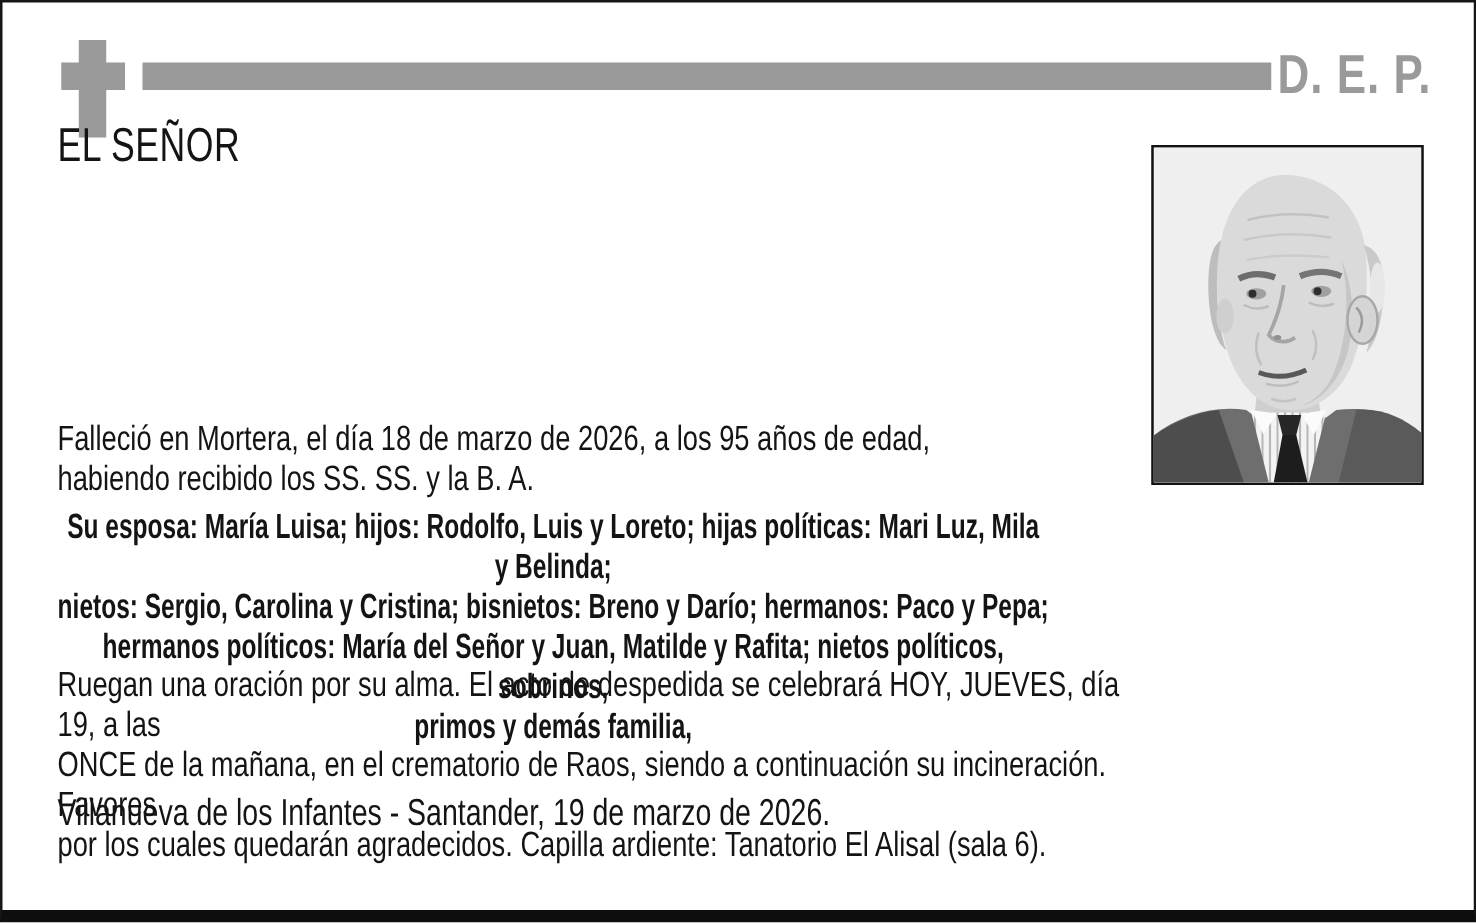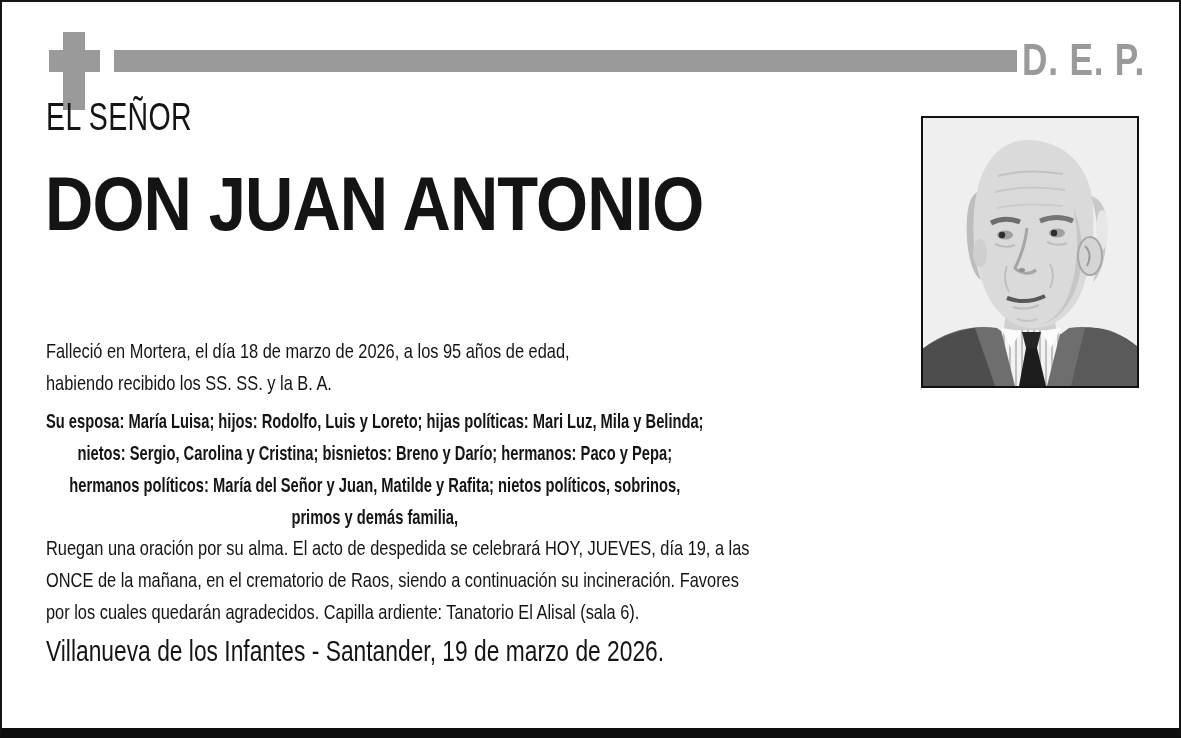--- a/index.html
+++ b/index.html
@@ -13,21 +13,21 @@
   
   .cx{display:inline-block;transform-origin:0 0;transform:scaleX(var(--k,1));white-space:pre-line;}
   
   .cross-v{position:absolute;left:61px;top:30px;width:22px;height:78px;background:#9a9a9a;}
   .cross-h{position:absolute;left:47px;top:48px;width:51px;height:22px;background:#9a9a9a;}
   .rule{position:absolute;left:112px;top:48px;width:903px;height:22px;background:#9a9a9a;}
   .dep{left:1020px;top:33px;font-size:44px;font-weight:bold;color:#9a9a9a;letter-spacing:1px;}
   
   .eltitle{left:44px;top:94px;font-size:38px;font-weight:400;letter-spacing:0.5px;}
   .name{left:43px;font-size:76px;font-weight:bold;letter-spacing:-1px;line-height:76px;}
-  .p{left:44px;font-size:21px;line-height:32px;}
+  .p{left:44px;font-size:28px;line-height:32px;}
   .p-bold{font-weight:bold;}
   .place{left:44px;top:632px;font-size:30px;}
   .condol{left:44px;top:660px;font-size:21px;font-weight:500;}
   
   .photo{left:919px;top:114px;width:214px;height:268px;border:2px solid #111;background:#efefef;}
   .photo svg{display:block;}
 </style>
 </head>
 <body>
 
@@ -99,23 +99,20 @@
 
       <path d="M99,214 L118,214 L114,230 L103,230 Z" fill="#262626"></path>
       <path d="M103,230 L114,230 L123,268 L96,268 Z" fill="#1d1d1d"></path>
     </svg>
   </div>
 
   <div class="abs eltitle">
     <span class="cx" style="--k:0.75">EL SEÑOR</span>
   </div>
 
-  <div class="abs name" style="top:164px;">
-    <span class="cx" style="--k:0.88">DON JUAN ANTONIO</span>
-  </div>
 
   <div class="abs p" style="top:333px;">
     <span class="cx" style="--k:0.78">Falleció en Mortera, el día 18 de marzo de 2026, a los 95 años de edad,
 habiendo recibido los SS. SS. y la B. A.</span>
   </div>
 
   <div class="abs p p-bold" style="top:403px;text-align:center;">
     <span class="cx" style="--k:0.70">Su esposa: María Luisa; hijos: Rodolfo, Luis y Loreto; hijas políticas: Mari Luz, Mila y Belinda;
 nietos: Sergio, Carolina y Cristina; bisnietos: Breno y Darío; hermanos: Paco y Pepa;
 hermanos políticos: María del Señor y Juan, Matilde y Rafita; nietos políticos, sobrinos,

